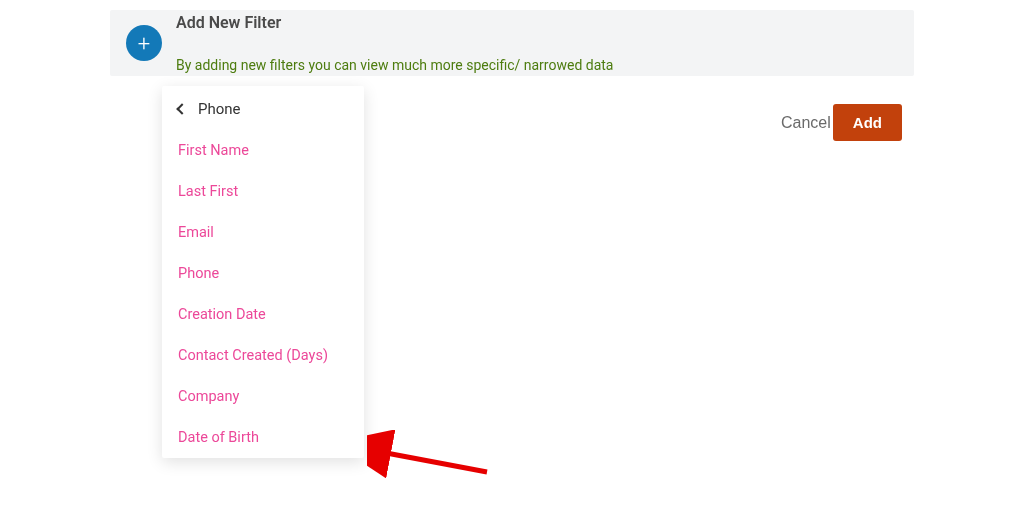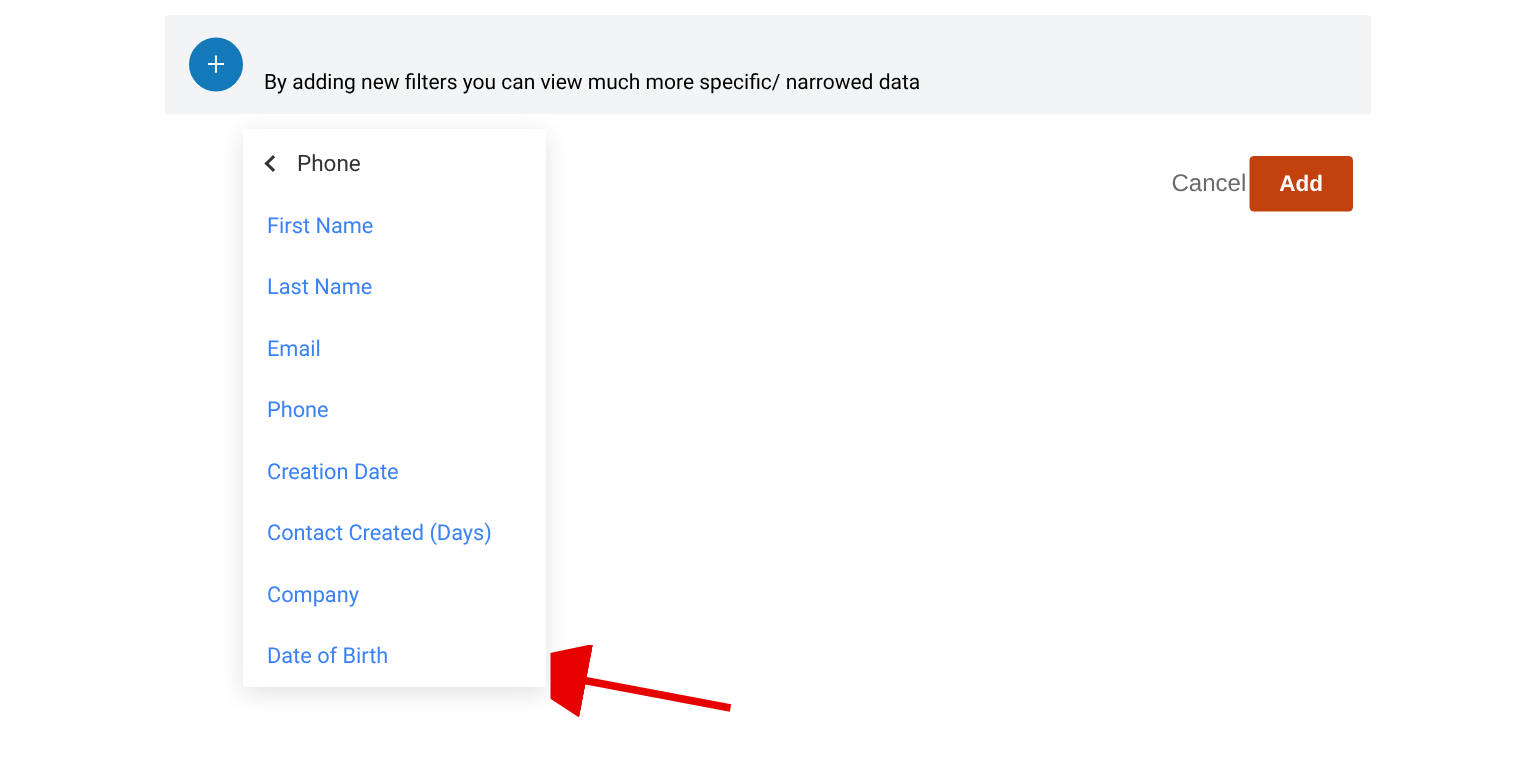--- a/index.html
+++ b/index.html
@@ -32,21 +32,21 @@
       align-items: center;
       justify-content: center;
       color: #fff;
       font-size: 22px;
       font-weight: 300;
       margin-right: 14px;
       flex-shrink: 0;
     }
     .header-text { display: flex; flex-direction: column; }
     .header-title { font-size: 16px; color: #4a4a4a; font-weight: 600; margin-bottom: 2px; }
-    .header-subtitle { font-size: 14px; color: #000000; margin-top: 23px; }
+    .header-subtitle { font-size: 14px; color: #4d7c0f; margin-top: 23px; }
 
     .actions {
       position: absolute;
       top: 104px;
       right: 122px;
       display: flex;
       align-items: center;
       gap: 2px;
     }
     .cancel-btn {
@@ -89,57 +89,58 @@
       border-left: 2px solid #333;
       border-bottom: 2px solid #333;
       transform: rotate(45deg);
       margin-right: 12px;
       margin-left: 4px;
     }
     .back-label { font-size: 15px; color: #333; }
     .menu-item {
       padding: 12px 16px;
       font-size: 14.5px;
-      color: #3b82f6;
+      color: #ec4899;
       cursor: pointer;
     }
     .menu-item.selected {
       background: #e9f2f6;
       color: #1379b8;
     }
 
     .arrow-annotation {
       position: absolute;
       top: 430px;
       left: 367px;
       pointer-events: none;
     }
   </style>
 </head>
 <body>
 
 <div class="header">
   <div class="plus-circle">+</div>
   <div class="header-text">
+    <div class="header-title">Add New Filter</div>
     <div class="header-subtitle">By adding new filters you can view much more specific/ narrowed data</div>
   </div>
 </div>
 
 <div class="actions">
   <button class="cancel-btn">Cancel</button>
   <button class="add-btn">Add</button>
 </div>
 
 <div class="dropdown">
   <div class="back-row">
     <span class="chevron-left"></span>
     <span class="back-label">Phone</span>
   </div>
   <div class="menu-item">First Name</div>
-  <div class="menu-item">Last Name</div>
+  <div class="menu-item">Last First</div>
   <div class="menu-item">Email</div>
   <div class="menu-item">Phone</div>
   <div class="menu-item">Creation Date</div>
   <div class="menu-item">Contact Created (Days)</div>
   <div class="menu-item">Company</div>
   <div class="menu-item">Date of Birth</div>
 </div>
 
 <svg class="arrow-annotation" width="130" height="60">
   <defs>

